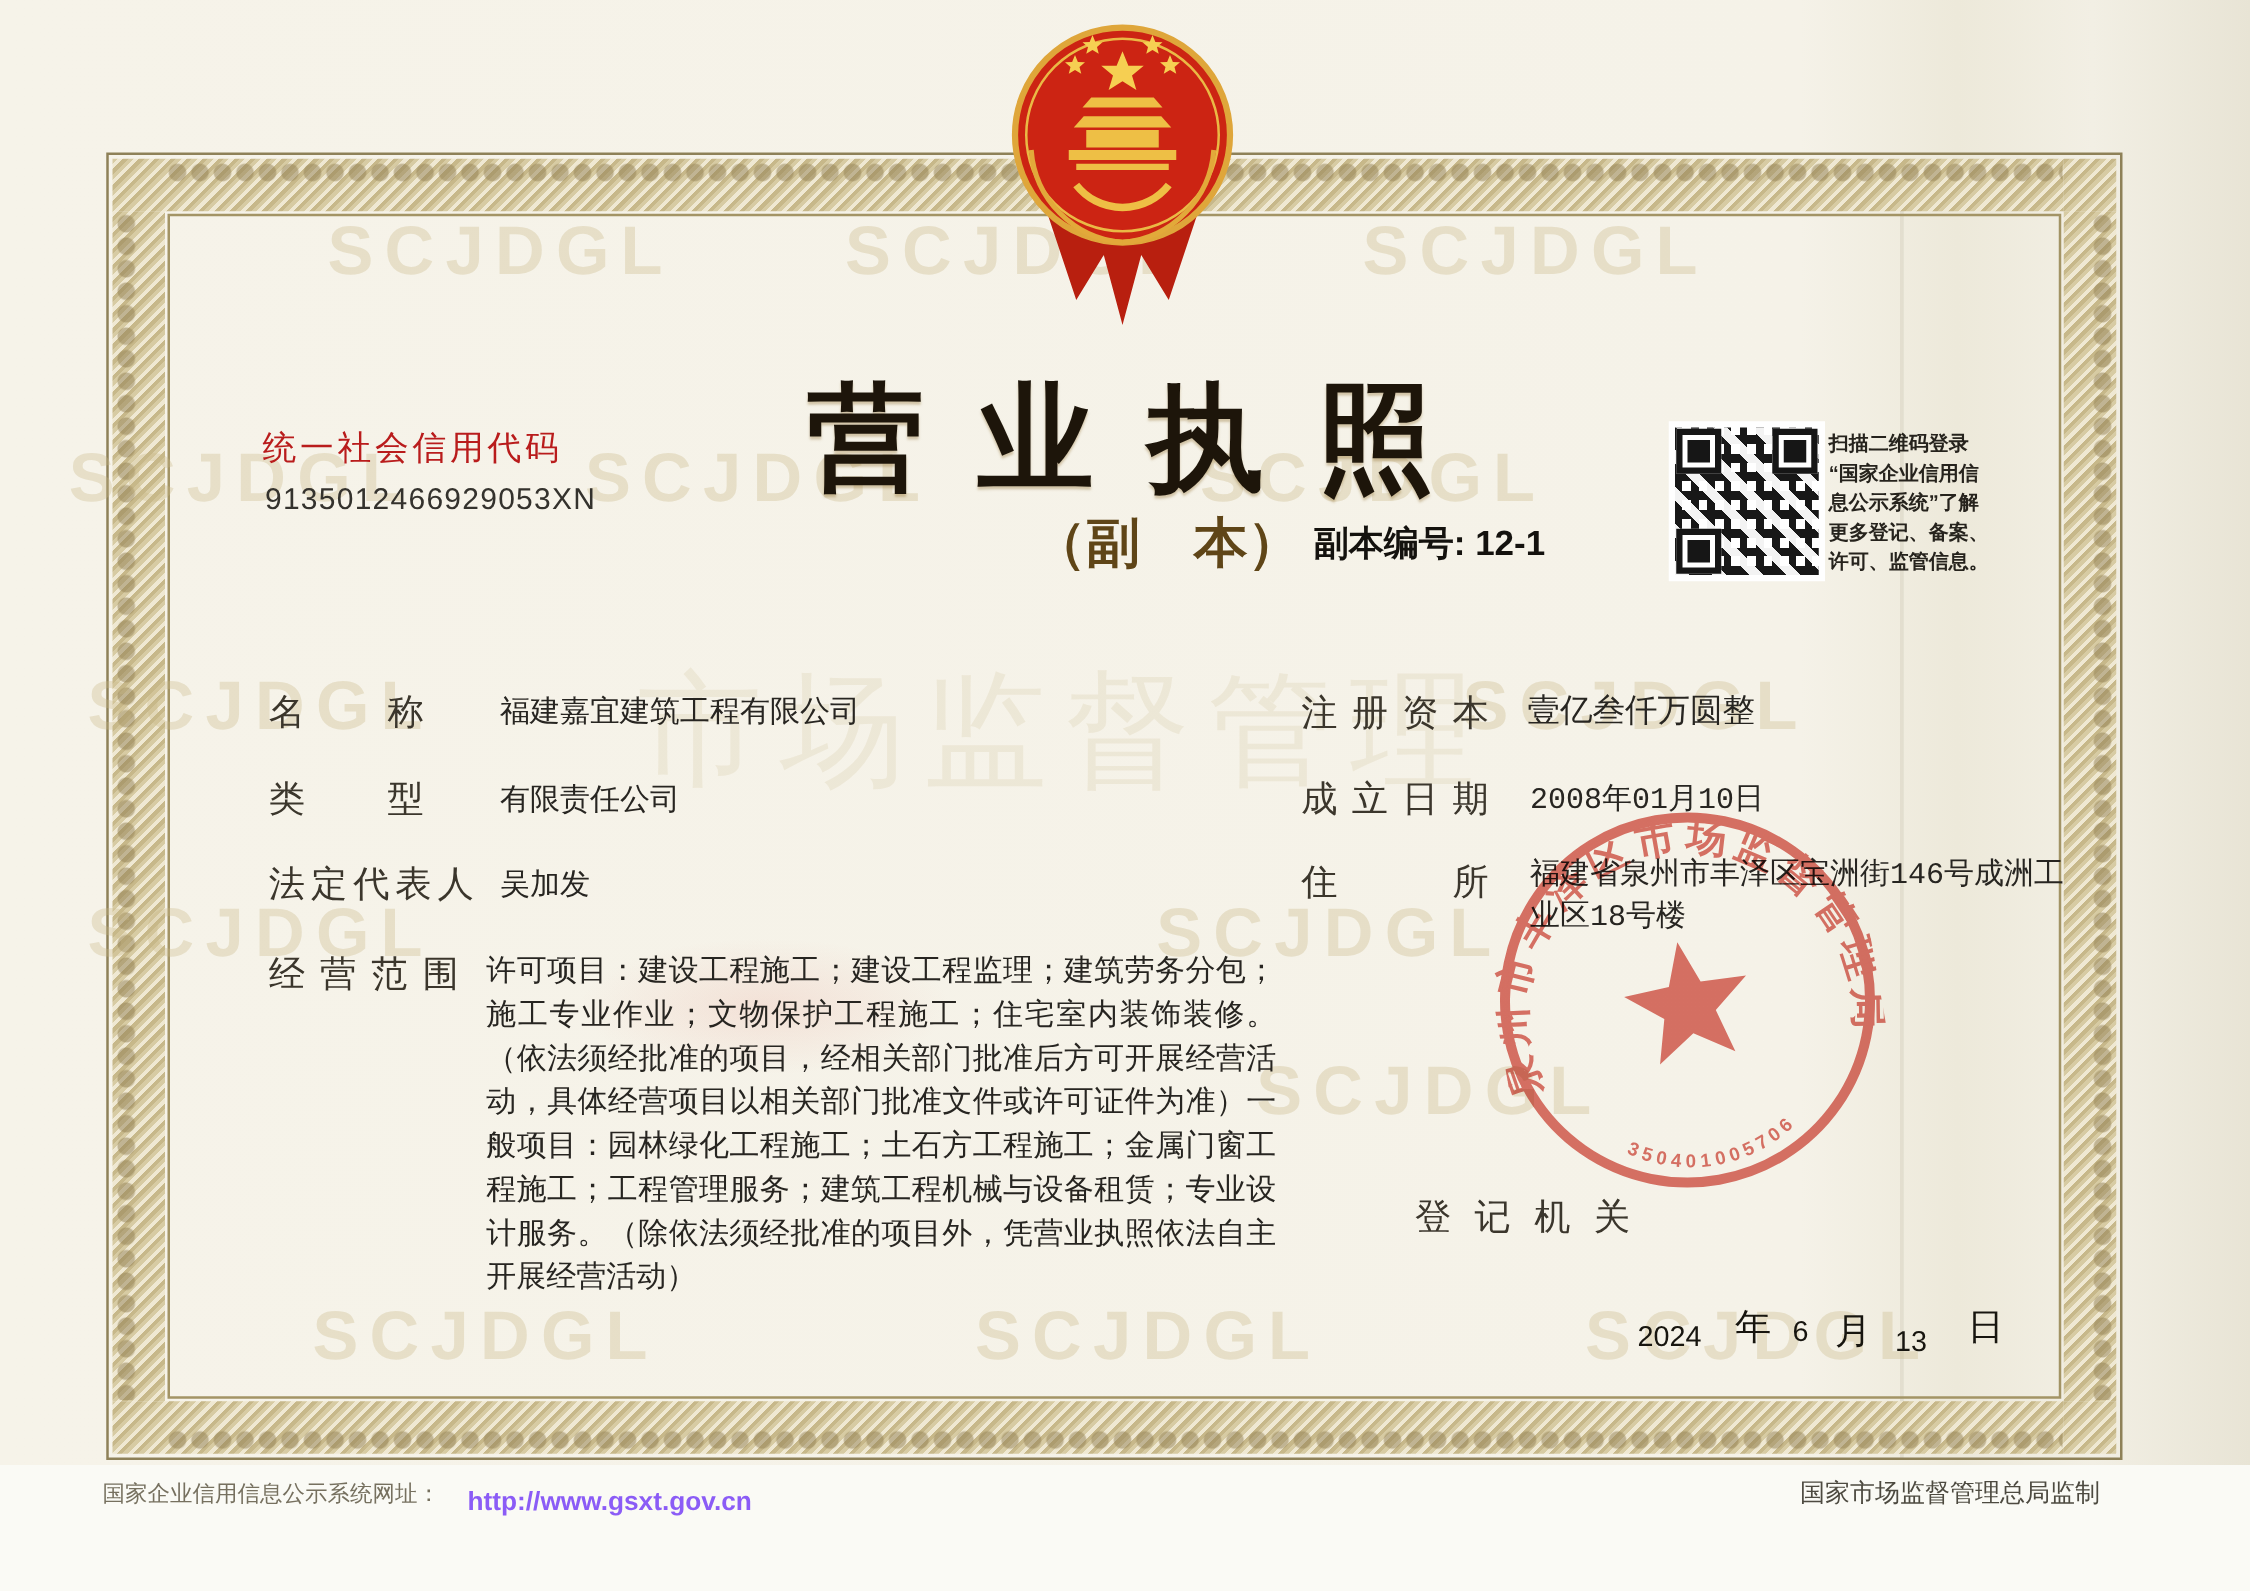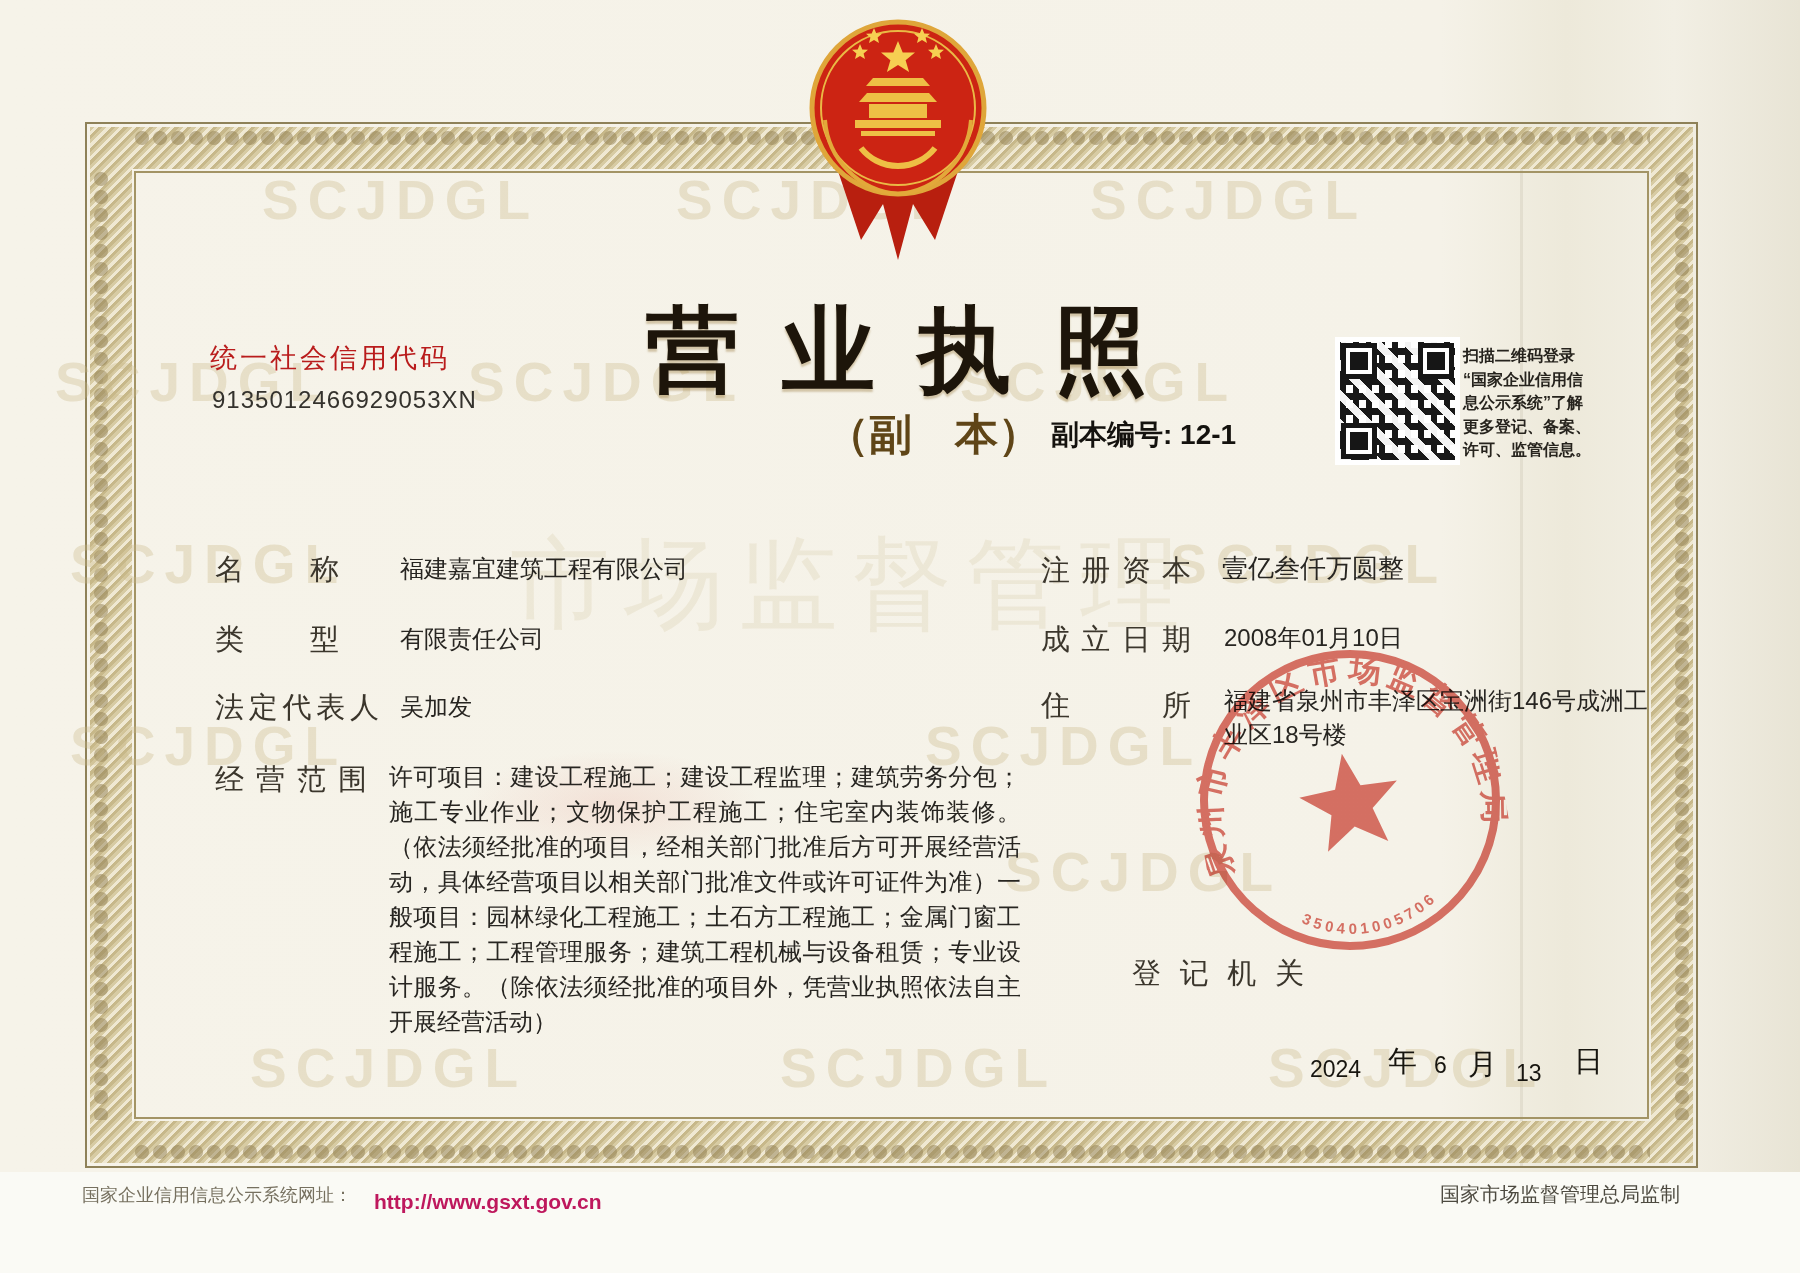--- a/index.html
+++ b/index.html
@@ -53,37 +53,37 @@
       background:repeating-linear-gradient(45deg,rgba(255,255,255,.95) 0 8px,transparent 8px 21px);}
   .qf{position:absolute;width:26px;height:26px;border:5px solid #161616;background:#fff;box-sizing:content-box;}
   .qf::after{content:"";position:absolute;inset:4px;background:#161616;}
   .qf.tl{left:1px;top:1px;} .qf.tr{right:1px;top:1px;} .qf.bl{left:1px;bottom:1px;}
   .qr-caption{position:absolute;left:1463px;top:344px;width:136px;z-index:3;
       font-family:"Liberation Sans",sans-serif;font-weight:bold;font-size:16px;line-height:23.5px;color:#26231d;}
 
   
   .flabel{position:absolute;font-size:29px;color:#3b362c;text-align:justify;text-align-last:justify;z-index:3;}
   .fvalue{position:absolute;font-size:24px;color:#272521;z-index:3;}
-  .sans{font-family:Liberation Sans, sans-serif;}
+  .sans{font-family:Liberation Mono, monospace;}
   .scope{width:632px;text-align:justify;line-height:35px;}
   .addr{width:432px;line-height:34px;}
 
   
   .seal{position:absolute;left:1197px;top:647px;width:306px;height:306px;z-index:4;
         transform:rotate(-10deg);opacity:.82;mix-blend-mode:multiply;}
 
   
   .date-wrap{position:absolute;left:1310px;top:1042px;width:330px;height:60px;z-index:3;}
   .date-wrap span{position:absolute;color:#17150f;}
   .d-num{font-family:"Liberation Sans",sans-serif;font-size:23px;}
   .d-cjk{font-size:29px;}
 
   
   .f-left-label{position:absolute;left:82px;top:1183px;font-size:18px;color:#76705f;z-index:3;}
-  .f-url{position:absolute;left:374px;top:1190px;font-size:21px;font-weight:bold;color:#be185d;
+  .f-url{position:absolute;left:374px;top:1190px;font-size:21px;font-weight:bold;color:#8b5cf6;
       font-family:"Liberation Sans",sans-serif;z-index:3;}
   .f-center{position:absolute;left:908px;top:1183px;width:470px;font-size:20px;font-weight:bold;
       line-height:30px;color:#1c1a15;font-family:"Liberation Sans",sans-serif;z-index:3;}
   .f-right{position:absolute;left:1440px;top:1181px;font-size:20px;color:#4d4a40;z-index:3;}
 
   .emblem{position:absolute;left:803px;top:8px;width:190px;height:258px;z-index:5;}
 </style>
 </head>
 <body>
 

